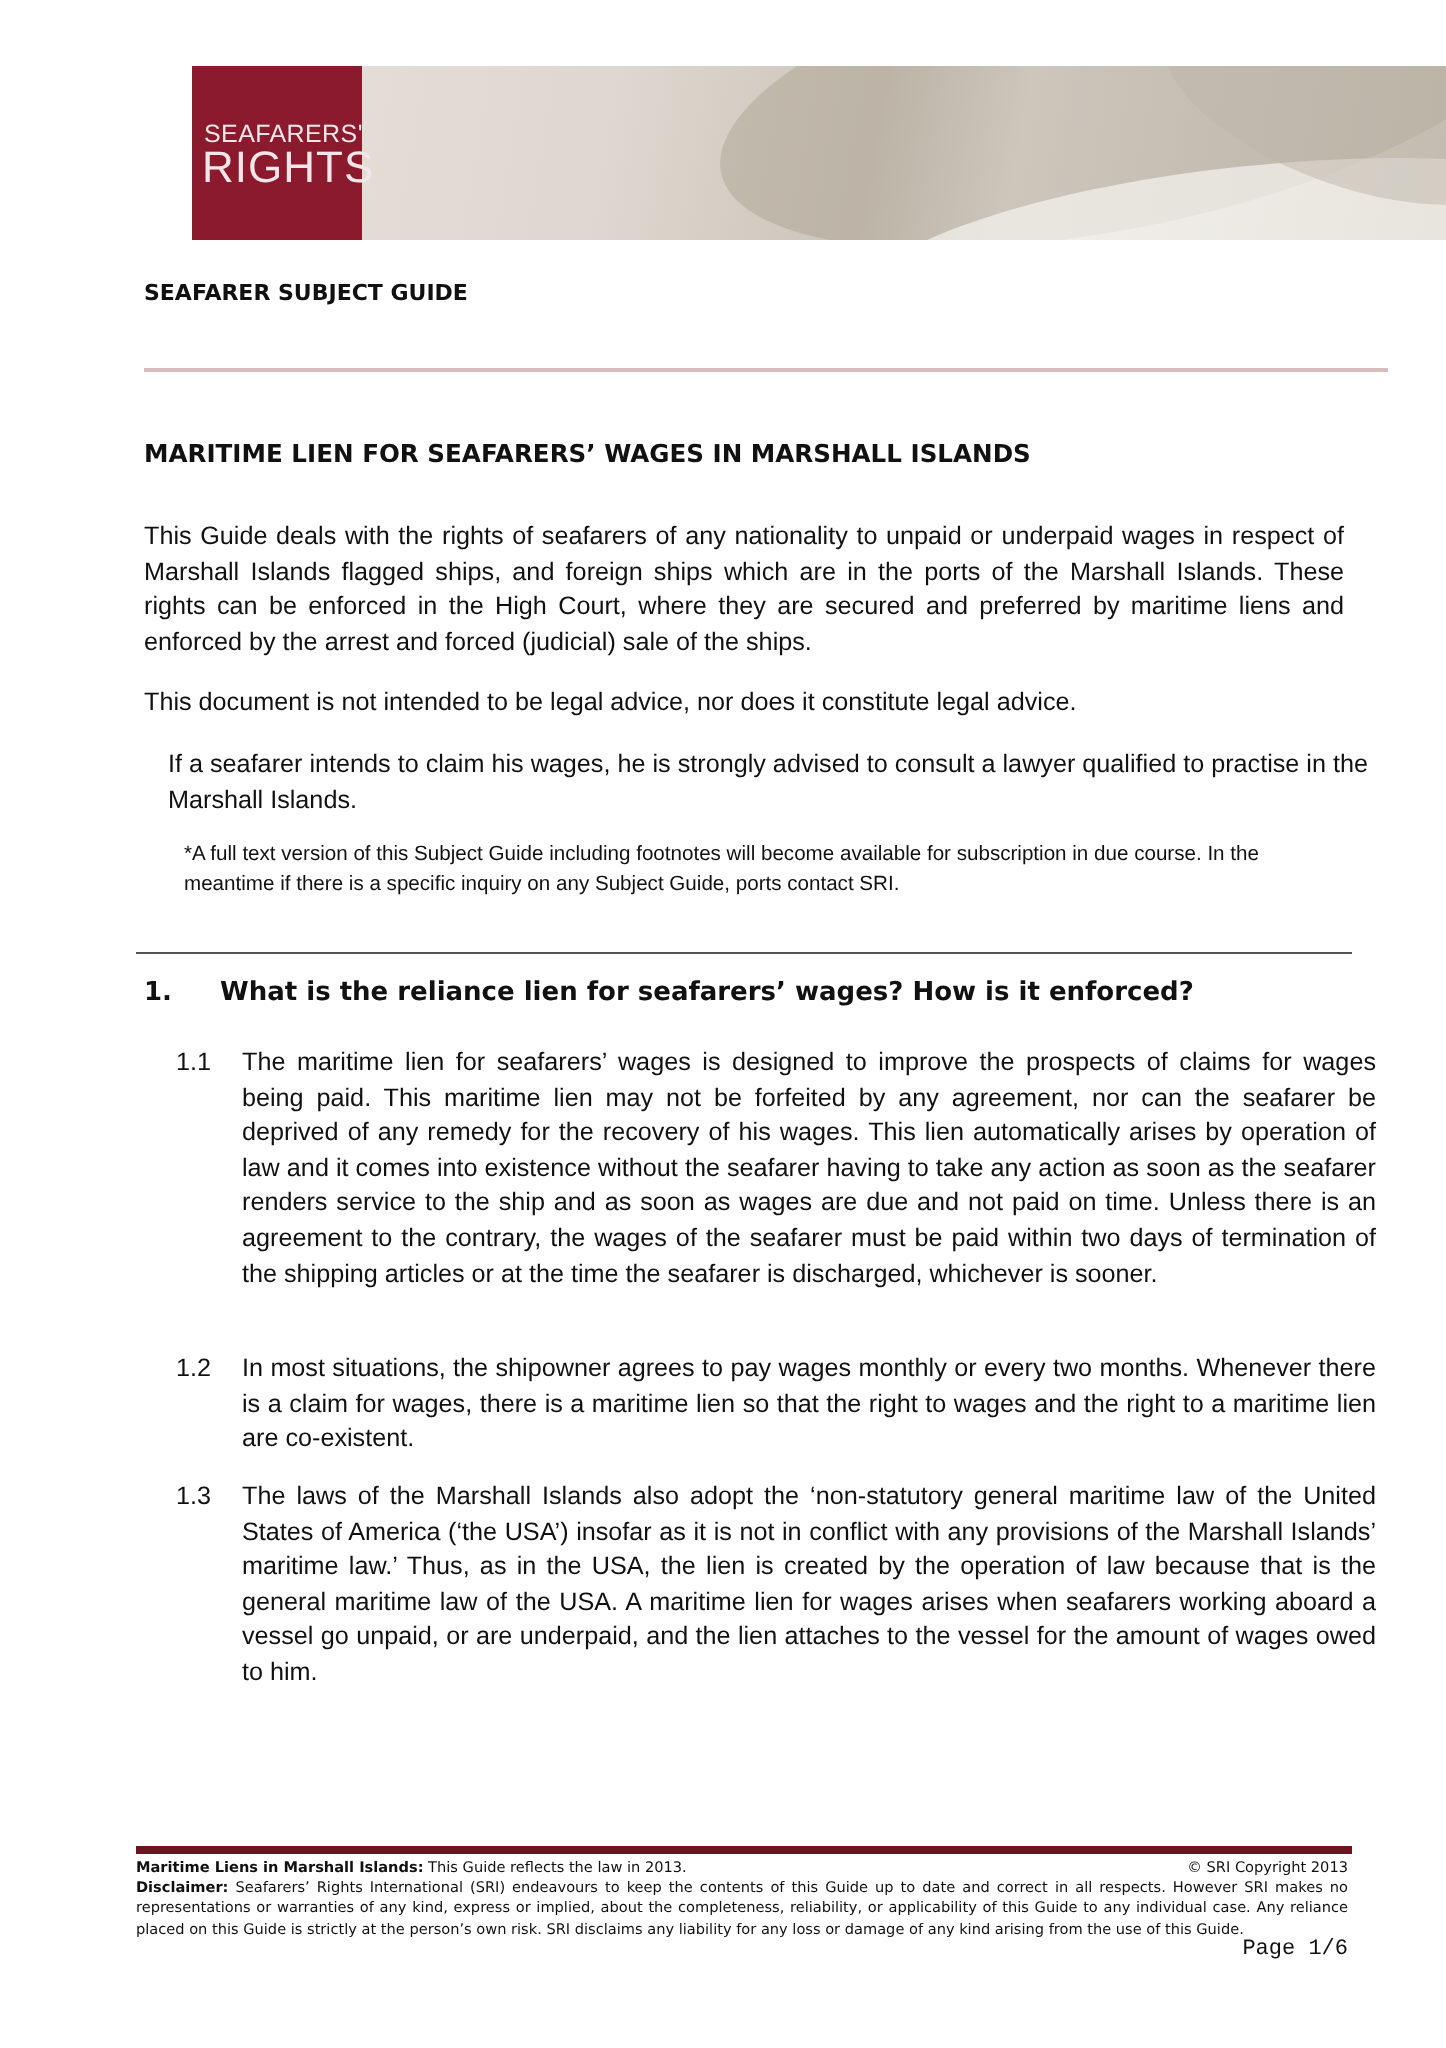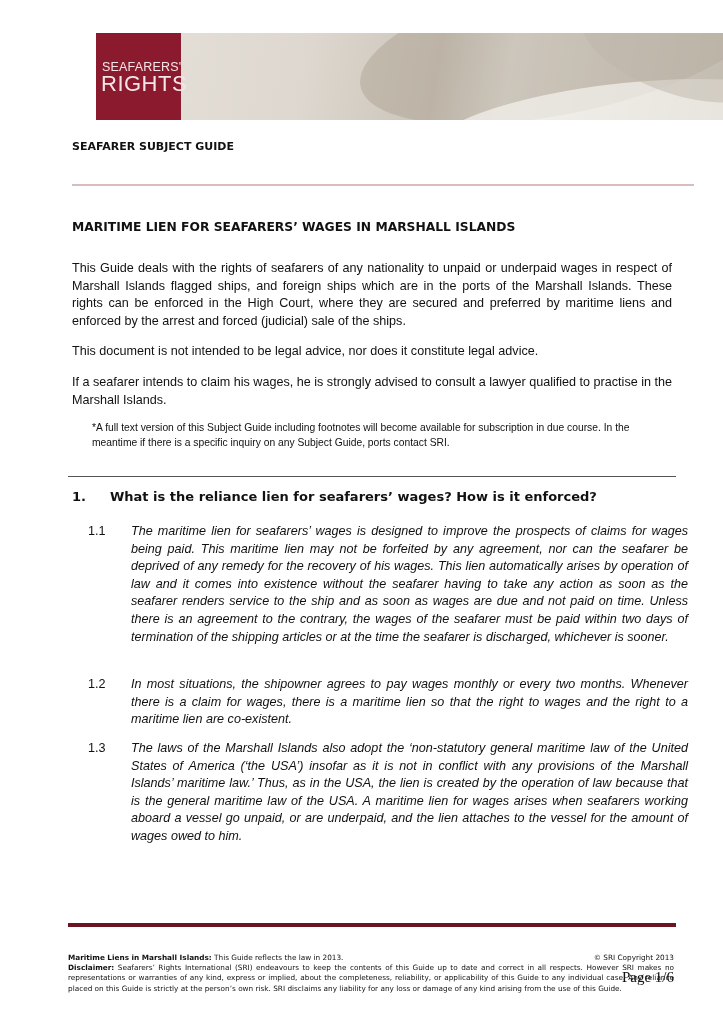--- a/index.html
+++ b/index.html
@@ -28,44 +28,44 @@
 
   .subject { position: absolute; left: 72px; top: 140px; font-weight: bold; font-size: 11px; }
   .rule1 { position: absolute; left: 72px; top: 184px; width: 622px; height: 2px; background: #d9bcc0; }
   .title { position: absolute; left: 72px; width: 622px; top: 208px; text-align: left;
            font-weight: bold; font-size: 12.3px; margin-top: 12px; }
 
   .para { position: absolute; left: 72px; width: 600px; font-size: 12.6px; line-height: 17.6px;
           text-align: justify; font-family: "Liberation Sans", sans-serif; }
   .p1 { top: 260px; }
   .p2 { top: 343px; }
-  .p3 { top: 374px; }
+  .p3 { top: 374px; margin-left: 12px; }
   .note { position: absolute; left: 92px; width: 580px; top: 420px; font-size: 10.3px; line-height: 15px;
           font-family: "Liberation Sans", sans-serif; }
 
   .rule2 { position: absolute; left: 68px; top: 476px; width: 608px; height: 1px; background: #555; }
   .h1 { position: absolute; left: 72px; top: 489px; font-weight: bold; font-size: 13px; }
   .h1 .num { display: inline-block; width: 38px; }
 
   .clause { position: absolute; left: 88px; width: 600px; font-family: "Liberation Sans", sans-serif;
             font-size: 12.6px; line-height: 17.6px; }
   .clause .cnum { position: absolute; left: 0; top: 0; width: 40px; }
-  .clause .ctext { margin-left: 43px; text-align: justify; font-style: italic; }
+  .clause .ctext { margin-left: 33px; text-align: justify; }
   .c11 { top: 523px; }
   .c12 { top: 676px; }
   .c13 { top: 740px; }
 
   .foot-rule { position: absolute; left: 68px; top: 923px; width: 608px; height: 4px; background: #6b1522; }
   .footer { position: absolute; left: 68px; top: 929px; width: 606px; font-size: 7.3px; line-height: 10.2px;
-            font-family: "DejaVu Sans", sans-serif; color: #111; margin-top: 24px; }
+            font-family: "DejaVu Sans", sans-serif; color: #111; }
   .footer .row1 { display: flex; justify-content: space-between; }
   .footer b { font-weight: bold; }
   .footer .disc { text-align: justify; }
-  .pageno { position: absolute; left: 600px; top: 969px; width: 74px; text-align: right; font-size: 15px;
-            font-family: Liberation Serif, serif; }
+  .pageno { position: absolute; left: 600px; top: 969px; width: 74px; text-align: right; font-size: 11px;
+            font-family: Liberation Mono, monospace; }
 </style>
 </head>
 <body>
 
 <div class="banner">
   <div class="swoosh1"></div>
   <div class="swoosh2"></div>
   <div class="swoosh3"></div>
   <div class="logo-box">
     <div class="logo-l1">SEAFARERS'</div>

